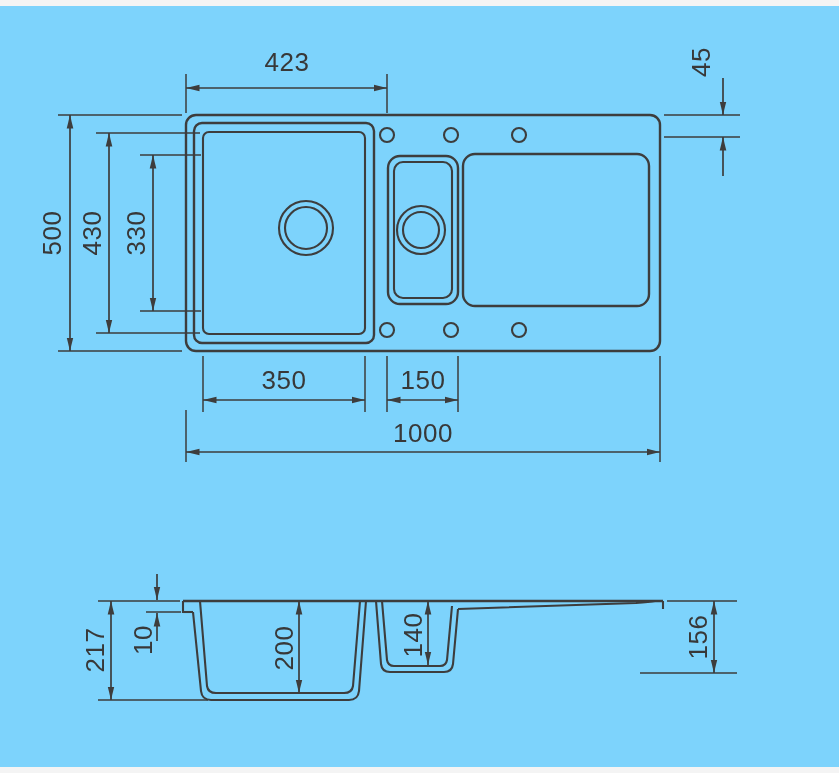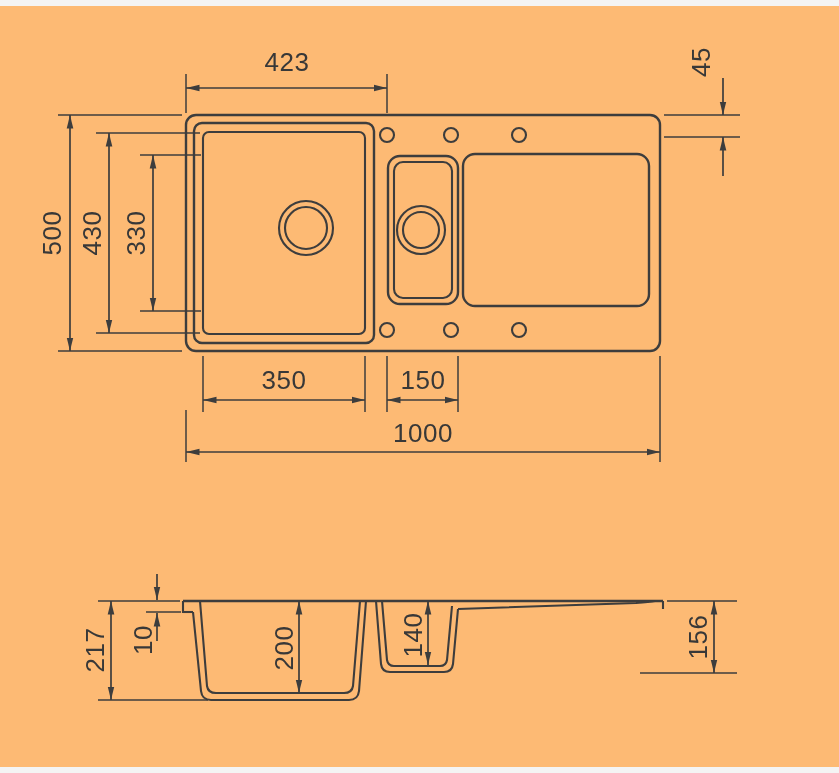--- a/index.html
+++ b/index.html
@@ -1,16 +1,16 @@
 <!DOCTYPE html>
 <html><head>
 <meta charset="utf-8">
 <style>
   html,body{margin:0;padding:0;background:#ffffff;}
-  #canvas{position:relative;width:839px;height:773px;background:#fdba74;overflow:hidden;
+  #canvas{position:relative;width:839px;height:773px;background:#7dd3fc;overflow:hidden;
           font-family:"Liberation Sans",sans-serif;}
   svg{display:block;}
   .obj {fill:none;stroke:#3d3d3d;stroke-width:2.4;}
   .obj2{fill:none;stroke:#3d3d3d;stroke-width:2.1;}
   .dim {fill:none;stroke:#3d3d3d;stroke-width:1.7;}
   .ext {fill:none;stroke:#3d3d3d;stroke-width:1.5;}
   .dim-label{fill:#383838;font-size:26px;font-family:"Liberation Sans",sans-serif;letter-spacing:0.5px;}
   .band{fill:#f4f4f4;}
 </style>
 </head>

